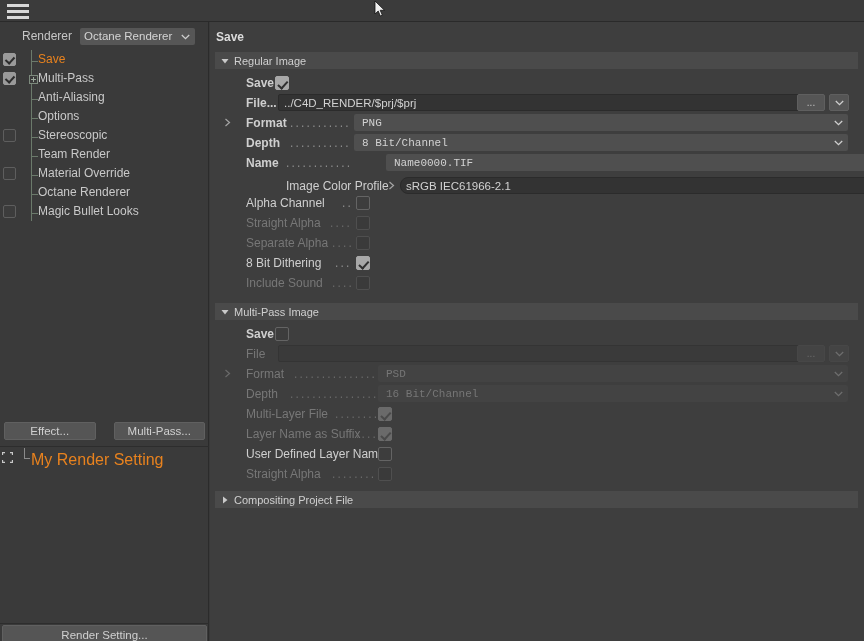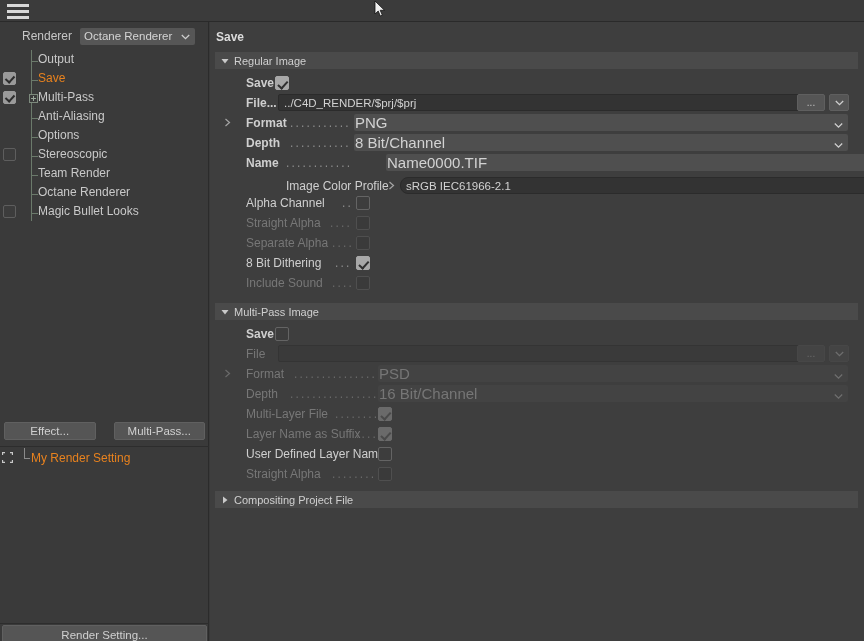--- a/index.html
+++ b/index.html
@@ -98,21 +98,21 @@
   #expand-icon {
     position: absolute; left: 2px; top: 4px; width: 11px; height: 11px;
   }
   #myrender-line {
     position: absolute; left: 24px; top: 0px; width: 1px; height: 10px; background: #8a8a8a;
   }
   #myrender-line2 {
     position: absolute; left: 24px; top: 10px; width: 6px; height: 1px; background: #8a8a8a;
   }
   #myrender-label {
-    position: absolute; left: 31px; top: 3px; font-size: 12px; color: #e8821e;
+    position: absolute; left: 31px; top: 3px; font-size: 16px; color: #e8821e;
   }
 
   #bottombar {
     position: absolute; left: 0; top: 601px; width: 209px; height: 18px;
     border-top: 1px solid #2d2d2d; display: flex; padding: 1px 2px;
   }
   #render-setting-btn {
     width: 205px; height: 20px; background: #555; border: 1px solid #606060;
     border-radius: 2px; color: #d0d0d0; font-size: 11.5px;
     display: flex; align-items: center; justify-content: center;
@@ -158,22 +158,22 @@
     width: 4px; height: 7.5px; border: solid #303030;
     border-width: 0 2px 2px 0; transform: rotate(42deg);
   }
   .cbox.dim { border-color: #4f4f4f; background: #3a3a3a; }
   .cbox.dim.on { background: #6a6a6a; border-color: #6a6a6a; }
   .cbox.dim.on::after { border-color: #4a4a4a; }
 
   .field {
     position: absolute; top: 1px; height: 17px;
     background: #4f4f4f; border: none; border-radius: 2px;
-    display: flex; align-items: center; padding: 0 1px;
-    font-size: 15px; color: #d2d2d2;
+    display: flex; align-items: center; padding: 0 8px;
+    font-size: 11px; color: #d2d2d2; font-family: Liberation Mono, monospace;
   }
   .field.dim { background: #434343; color: #767676; }
   .field .chev { position: absolute; right: 5px; top: 50%; transform: translateY(-50%); }
 
   .txtfield {
     position: absolute; top: 1px; height: 17px;
     background: #333; border: 1px solid #2b2b2b; border-radius: 2px;
     display: flex; align-items: center; padding: 0 5px;
     font-size: 11.5px; color: #d2d2d2;
   }
@@ -222,25 +222,20 @@
             <path d="M0.8,1 L4.5,4.6 L8.2,1" fill="none" stroke="#cfcfcf" stroke-width="1.3"></path>
           </svg>
       </span>
     </div>
   </div>
 
   <div id="tree">
       <div class="trow">
         <div class="tvline"></div>
         <div class="thline"></div>
-        <span class="tlabel">Output</span>
-      </div>
-      <div class="trow">
-        <div class="tvline"></div>
-        <div class="thline"></div>
         <div class="tcheck on"></div>
         <span class="tlabel sel">Save</span>
       </div>
       <div class="trow">
         <div class="tvline"></div>
         <div class="texpand"></div>
         <div class="tcheck on"></div>
         <span class="tlabel">Multi-Pass</span>
       </div>
       <div class="trow">
@@ -256,20 +251,26 @@
       <div class="trow">
         <div class="tvline"></div>
         <div class="thline"></div>
         <div class="tcheck "></div>
         <span class="tlabel">Stereoscopic</span>
       </div>
       <div class="trow">
         <div class="tvline"></div>
         <div class="thline"></div>
         <span class="tlabel">Team Render</span>
+      </div>
+      <div class="trow">
+        <div class="tvline"></div>
+        <div class="thline"></div>
+        <div class="tcheck "></div>
+        <span class="tlabel">Material Override</span>
       </div>
       <div class="trow">
         <div class="tvline"></div>
         <div class="thline"></div>
         <span class="tlabel">Octane Renderer</span>
       </div>
       <div class="trow">
         <div class="tvline"></div>
         <div class="thline"></div>
         <div class="tcheck "></div>

